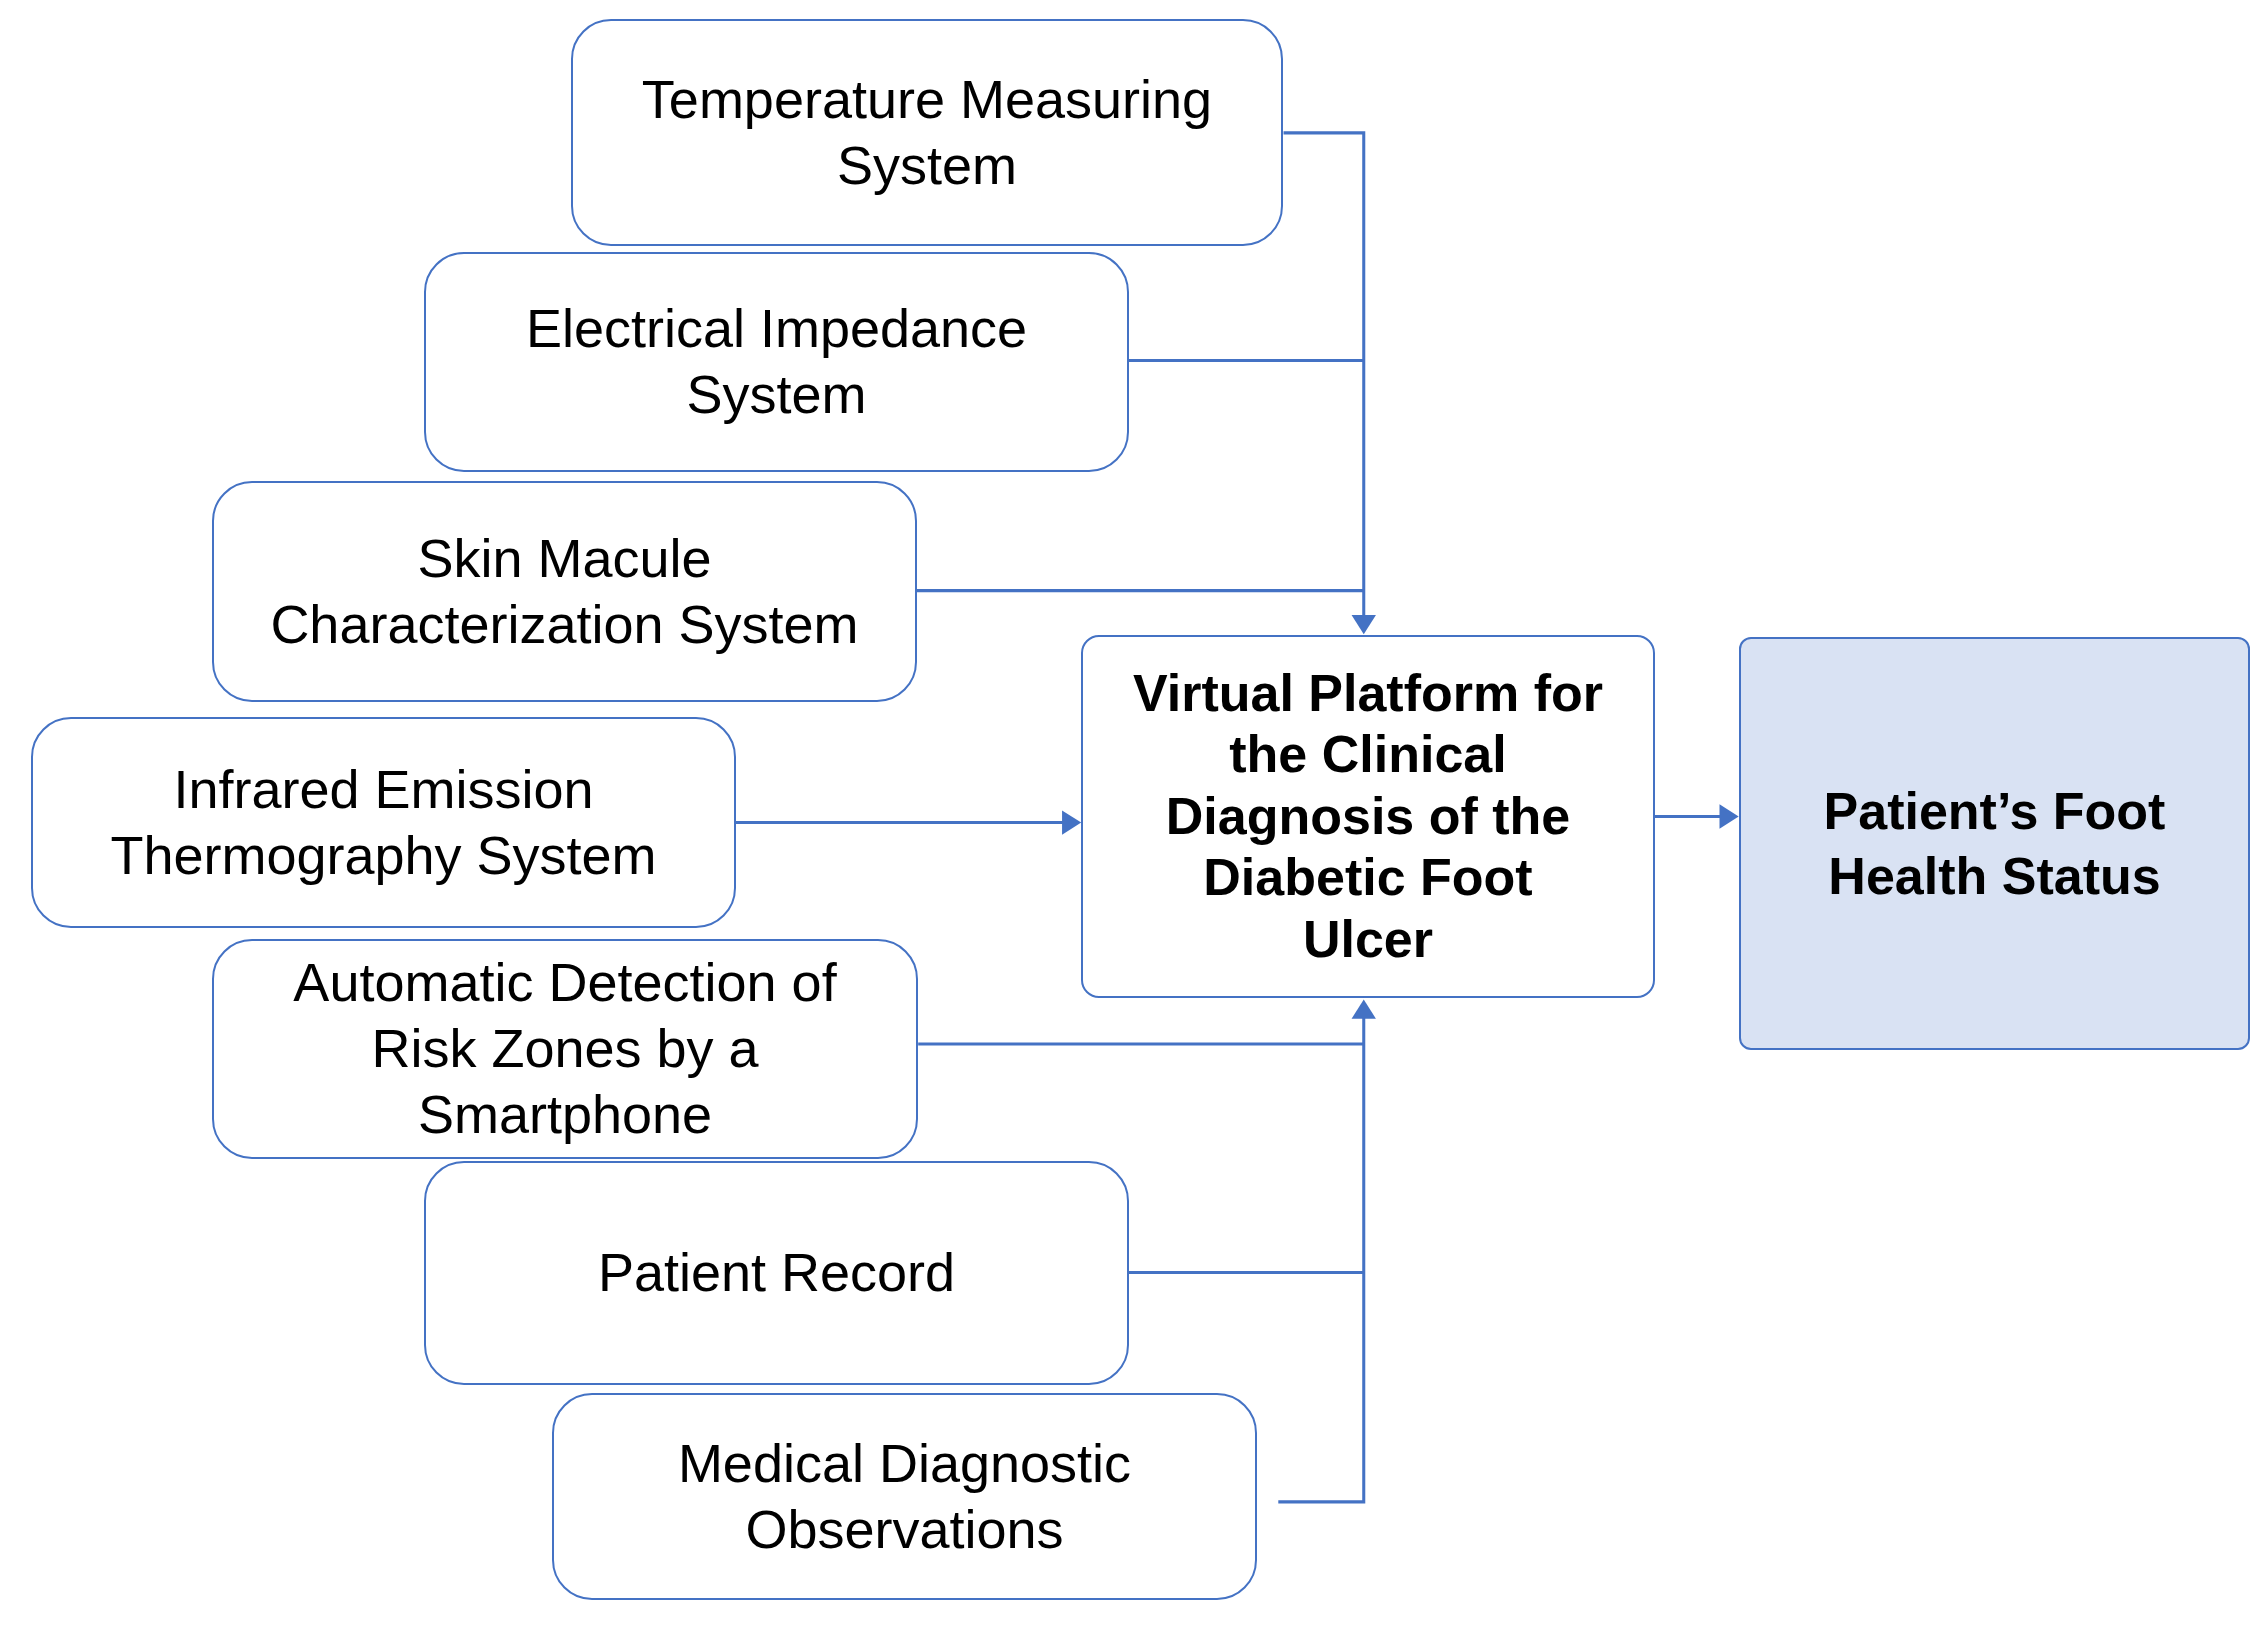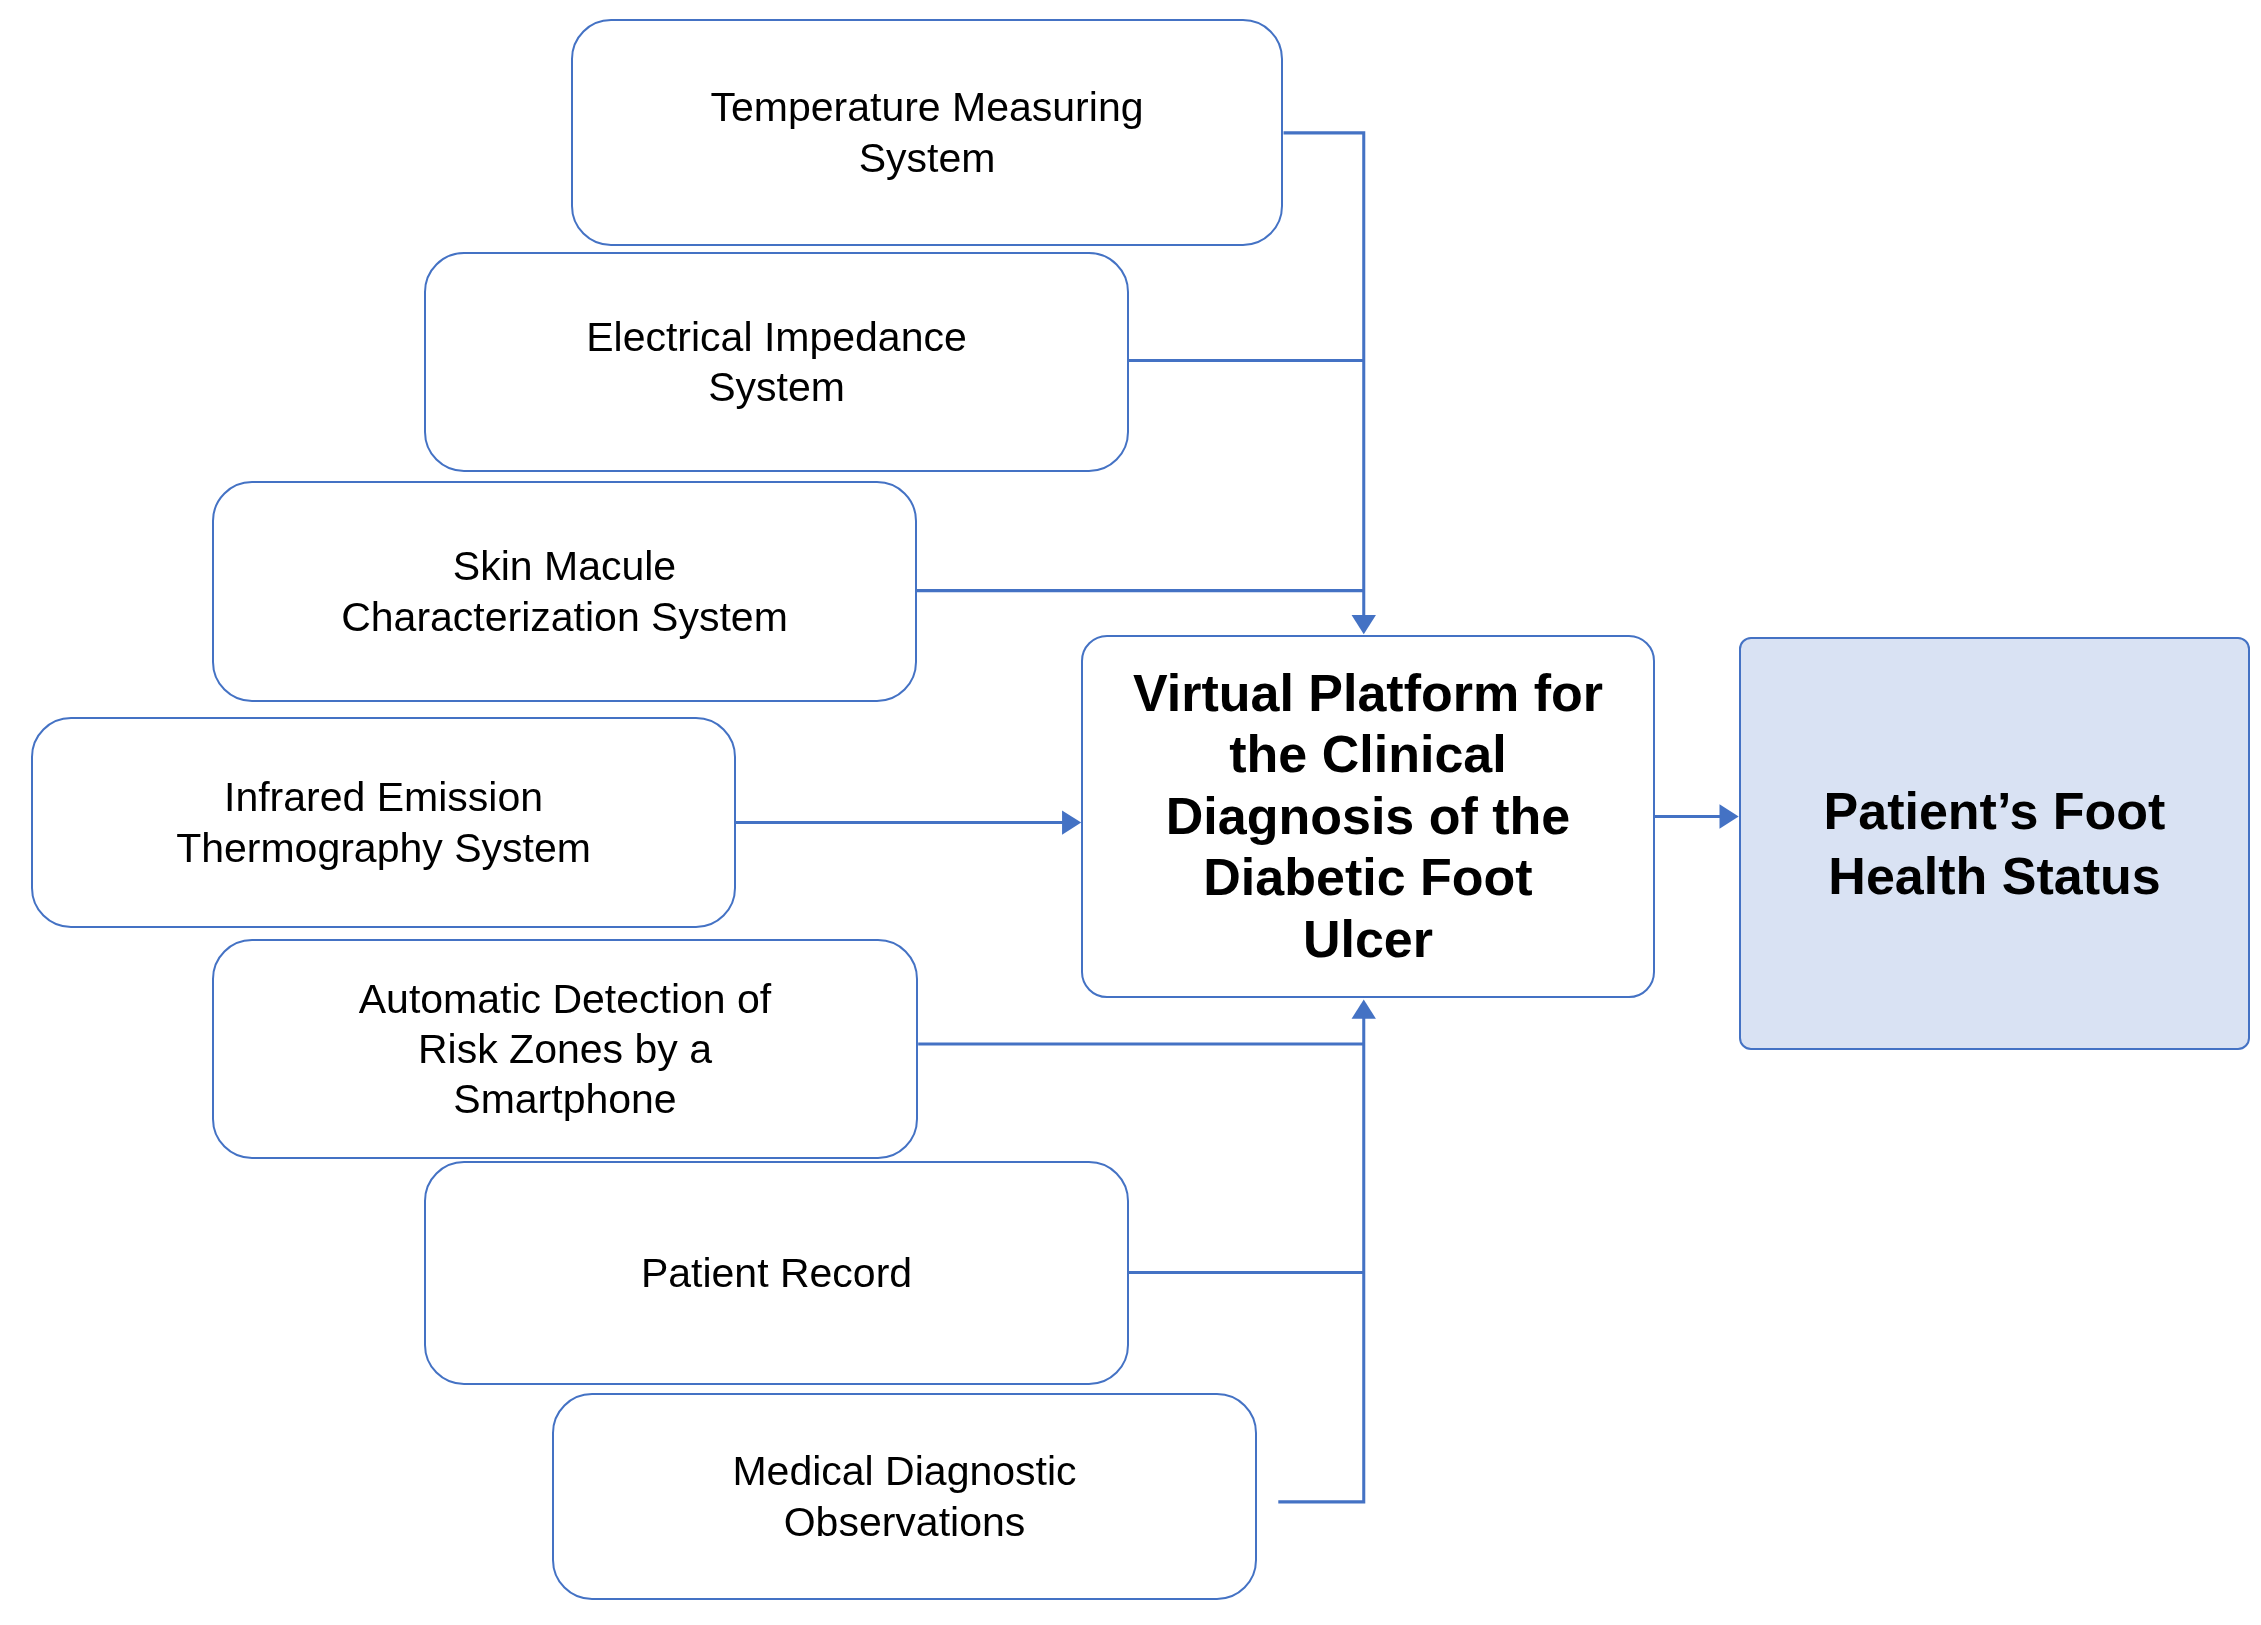--- a/index.html
+++ b/index.html
@@ -35,41 +35,41 @@
   .node {
     position: absolute;
     box-sizing: border-box;
     display: flex;
     align-items: center;
     justify-content: center;
     text-align: center;
     background: #ffffff;
     border: 2.2px solid #4472C4;
     border-radius: 40px;
-    font-size: 41px;
+    font-size: 54px;
     line-height: 1.22;
     padding: 0 14px;
   }
   .node .label {
     white-space: pre-line;
   }
   
   .n-temperature { left: 571px;  top: 19px;   width: 712px; height: 227px; }
   .n-electrical  { left: 424px;  top: 252px;  width: 705px; height: 220px; justify-content: center; }
   .n-skin        { left: 212px;  top: 481px;  width: 705px; height: 221px; }
   .n-infrared    { left: 31px;   top: 717px;  width: 705px; height: 211px; }
   .n-risk        { left: 212px;  top: 939px; width: 706px; height: 220px; }
   .n-record      { left: 424px;  top: 1161px; width: 705px; height: 224px; }
   .n-observ      { left: 552px;  top: 1393px; width: 705px; height: 207px; }
   .n-platform {
     left: 1081px; top: 635px; width: 574px; height: 363px;
     font-weight: bold;
     font-size: 52px;
     line-height: 1.18;
-    border-radius: 26px;
+    border-radius: 18px;
     border-width: 2.6px;
     padding: 16px 7px;
   }
   .n-status {
     left: 1739px; top: 637px; width: 511px; height: 413px;
     font-weight: bold;
     font-size: 52px;
     line-height: 1.25;
     border-radius: 12px;
     border-width: 2.6px;

